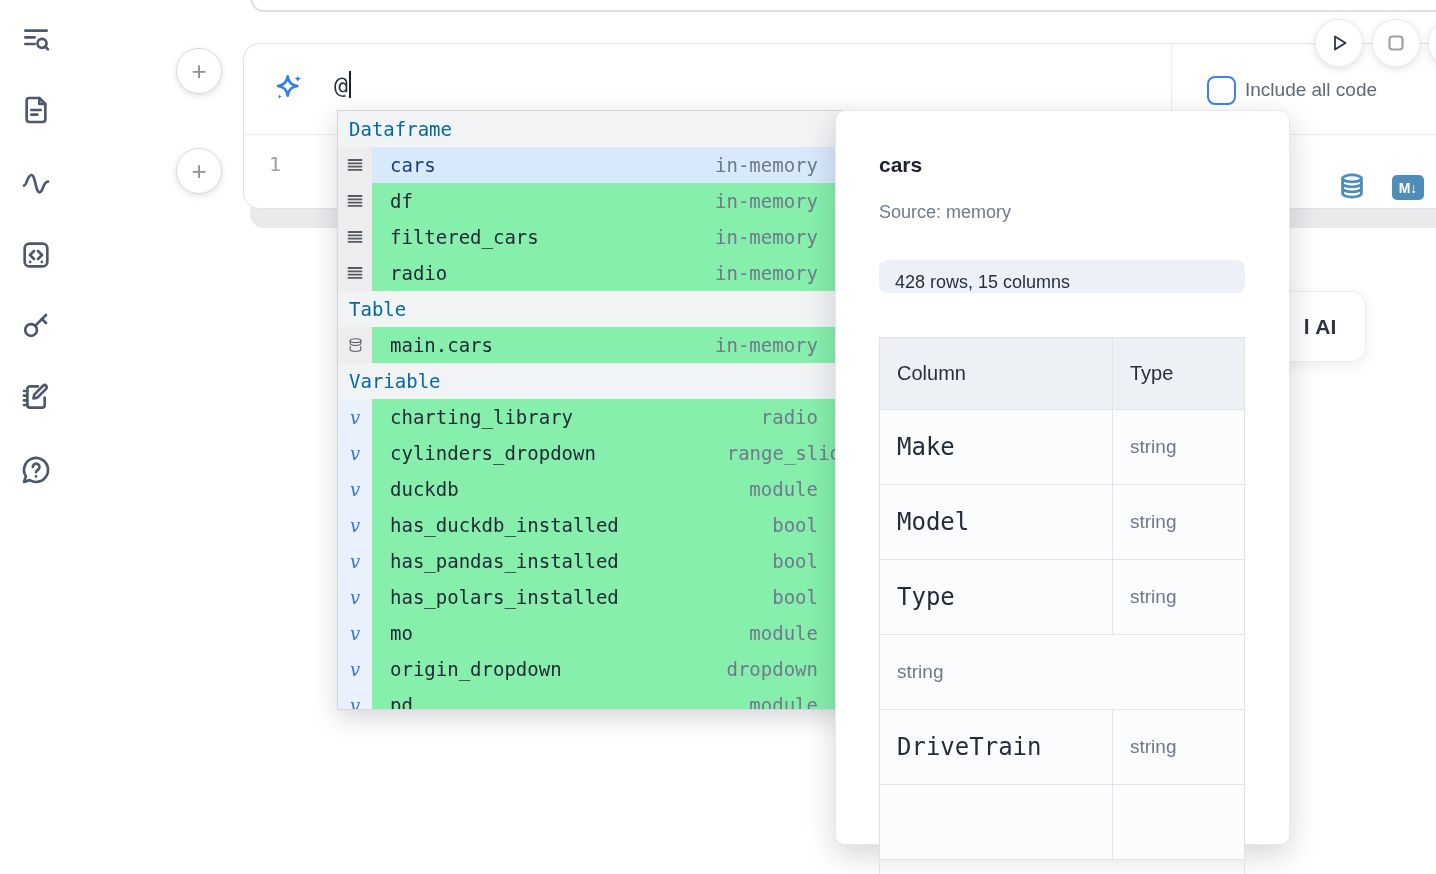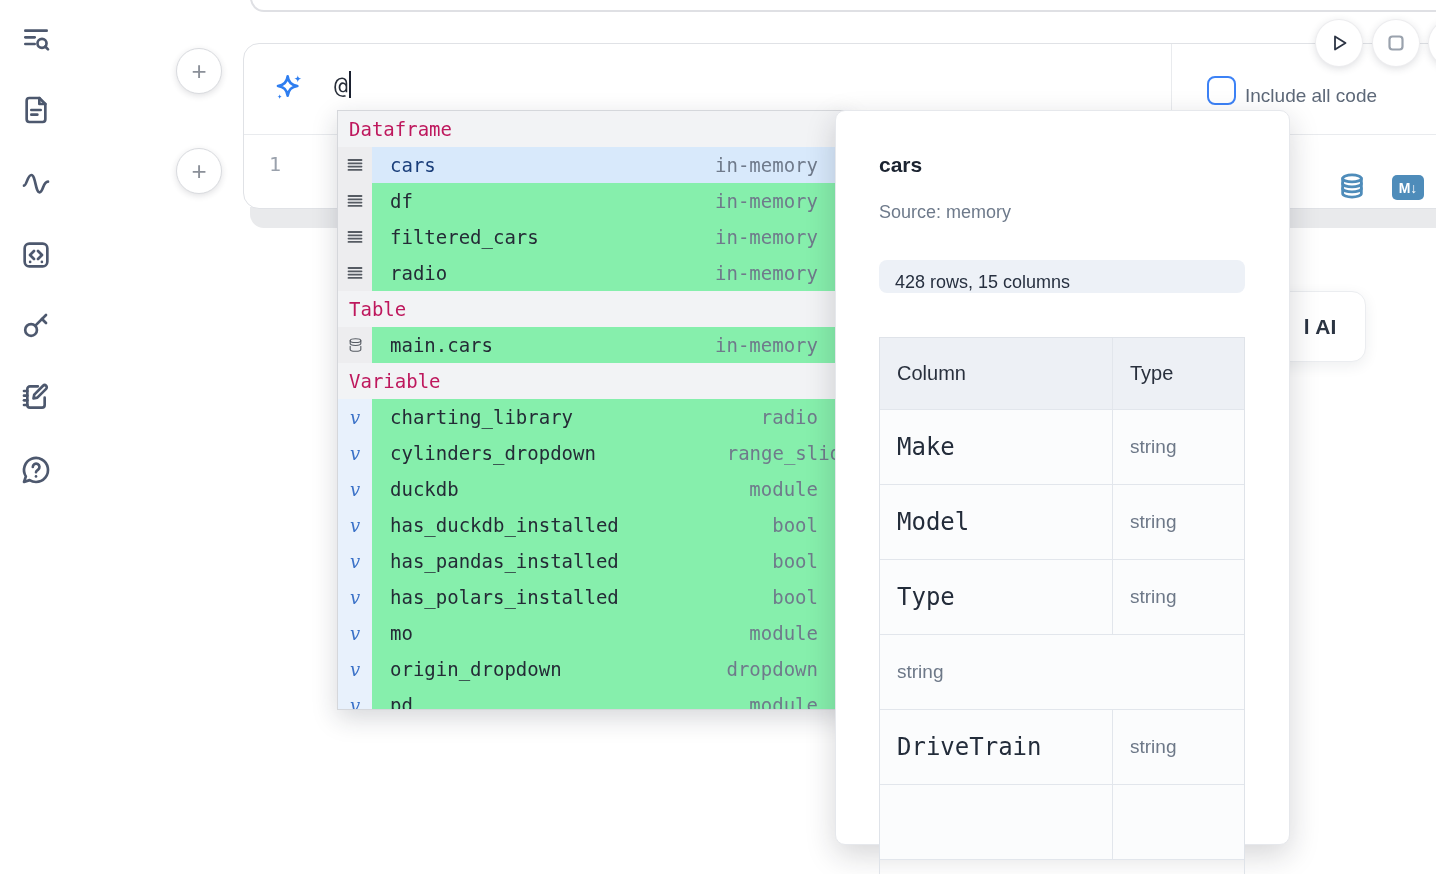--- a/index.html
+++ b/index.html
@@ -25,21 +25,21 @@
   
   .cell{position:absolute;left:243px;top:43px;width:1213px;height:164px;background:#fff;
     border:1px solid #e0e2e6;border-radius:16px;z-index:1;}
   .ai-row{position:absolute;left:0;top:0;right:0;height:90px;}
   .sparkle{position:absolute;left:29px;top:28px;width:32px;height:32px;}
   .prompt{position:absolute;left:90px;top:27px;font-size:23px;color:#272d38;cursor:text;}
   .caret{display:inline-block;width:2px;height:27px;background:#1b2130;vertical-align:-5px;margin-left:1px;}
   .v-div{position:absolute;left:927px;top:0;width:1px;height:90px;background:#e9ebee;}
   .checkbox{position:absolute;left:963px;top:32px;width:25px;height:25px;border:2px solid #3c82f6;
     border-radius:8px;background:#fff;cursor:pointer;}
-  .cb-label{position:absolute;left:1001px;top:41px;font-size:19px;color:#5d6878;}
+  .cb-label{position:absolute;left:1001px;top:35px;font-size:19px;color:#5d6878;}
   .code-row{position:absolute;left:0;top:90px;right:0;height:73px;border-top:1px solid #e9ebee;}
   .line-no{position:absolute;left:25px;top:17px;font-size:20px;color:#9aa1ac;}
   .db-ic{position:absolute;left:1094px;top:34px;width:28px;height:34px;cursor:pointer;}
   .db-ic svg{stroke:#4e8cba;fill:none;stroke-width:2.4;stroke-linecap:round;}
   .md-badge{position:absolute;left:1148px;top:40px;width:32px;height:25px;background:#4e8cba;border-radius:5px;
     color:#fff;font-weight:bold;font-size:14px;display:flex;align-items:center;justify-content:center;cursor:pointer;
     letter-spacing:0;}
   .strip{position:absolute;left:250px;top:207px;width:1200px;height:21px;background:#e9eaec;
     border-bottom-left-radius:14px;z-index:0;}
 
@@ -52,21 +52,21 @@
   
   .ai-btn{position:absolute;left:1240px;top:291px;width:126px;height:71px;background:#fff;
     border:1px solid #ebedf0;border-radius:14px;box-shadow:0 4px 14px rgba(40,45,60,.08);
     z-index:3;cursor:pointer;display:flex;align-items:center;justify-content:center;
     font-weight:bold;font-size:21px;color:#2b3442;padding-left:34px;box-sizing:border-box;}
 
   
   .popup{position:absolute;left:337px;top:110px;width:512px;height:600px;background:#fff;
     border:1px solid #d5d7db;box-shadow:0 8px 24px rgba(30,35,48,.18);z-index:5;overflow:hidden;
     font-family:"DejaVu Sans Mono",monospace;font-size:19px;box-sizing:border-box;}
-  .ac-header{height:36px;line-height:36px;background:#f2f3f5;color:#be185d;padding-left:11px;}
+  .ac-header{height:36px;line-height:36px;background:#f2f3f5;color:#0369a1;padding-left:11px;}
   .ac-row{height:36px;display:flex;align-items:stretch;cursor:pointer;background:#86efac;}
   .ac-row.selected{background:#d8e9fb;}
   .gut{width:34px;flex:0 0 34px;display:flex;align-items:center;justify-content:center;background:#ededef;}
   .gut.var{background:#e8f1fc;}
   .gut svg{stroke:#565b63;fill:none;stroke-width:1.8;stroke-linecap:round;}
   .vsym{font-family:"DejaVu Serif",serif;font-style:italic;color:#3b72c8;font-size:18px;}
   .lbl{flex:1;line-height:36px;padding-left:18px;color:#242b36;white-space:nowrap;overflow:hidden;}
   .ac-row.selected .lbl{color:#1a3e7a;}
   .typ{line-height:36px;padding-right:30px;color:#6f7a8b;white-space:nowrap;}
   .typ.overflow{margin-right:-46px;}

